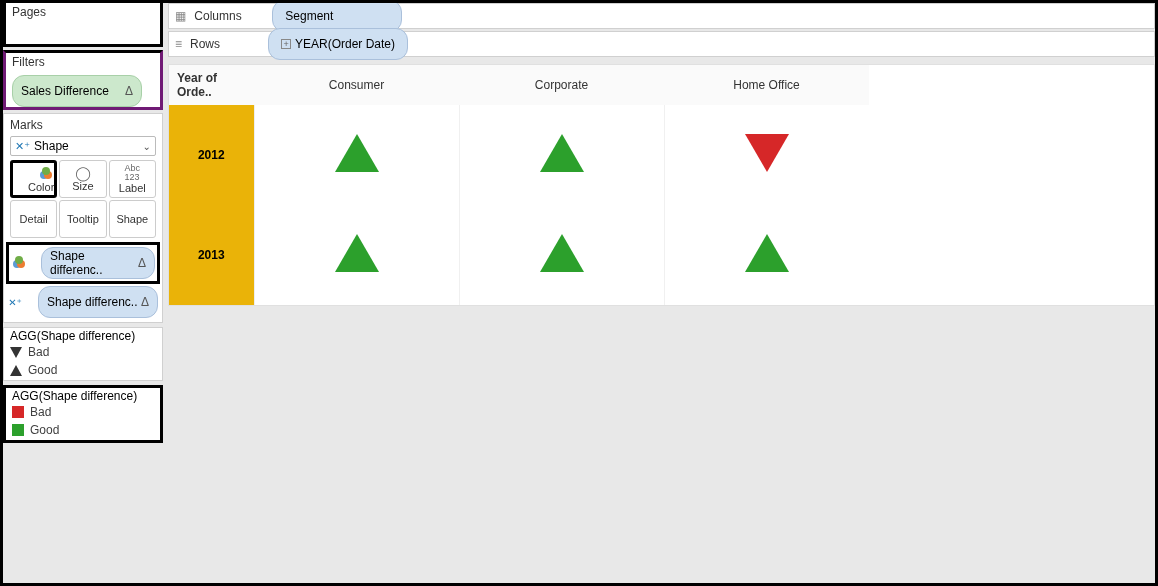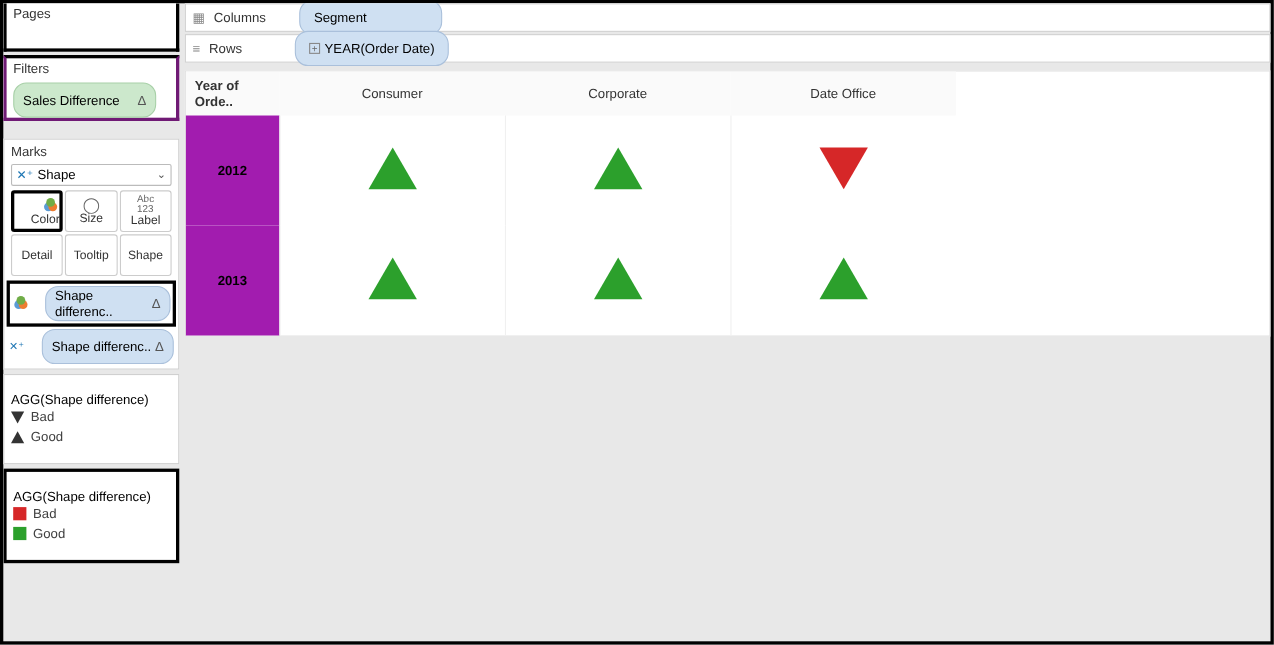--- a/index.html
+++ b/index.html
@@ -7,55 +7,55 @@
   .app { display: flex; height: 100%; }
   .left-panel { width: 160px; display: flex; flex-direction: column; }
   .card { background: #fff; border: 1px solid #d0d0d0; border-radius: 0; margin: 0; }
   .card-title { font-size: 12px; color: #333; padding: 2px 6px; }
   .pages-card { height: 44px; border: 3px solid #000; border-top: none; }
   .filters-card { height: 60px; border: 3px solid #701a75; border-top: 3px solid #000; margin-top: 3px; }
   .pill { display: inline-flex; align-items: center; justify-content: space-between; border-radius: 12px; padding: 2px 8px; font-size: 12px; margin: 4px 6px; height: 32px; }
   .pill-green { background: #cce8cc; border: 1px solid #a8d0a8; width: 130px; }
   .pill-blue { background: #cfe0f2; border: 1px solid #aac0db; }
   .pill .delta { font-size: 12px; color: #555; margin-left: auto; }
-  .marks-card { margin-top: 16px; padding: 2px; }
+  .marks-card { margin-top: 3px; padding: 2px; }
   .marks-card .card-title { padding: 2px 4px; }
   .mark-type { display: flex; align-items: center; border: 1px solid #bbb; border-radius: 2px; font-size: 12px; padding: 2px 4px; margin: 2px 4px; justify-content: space-between; }
   .mark-type .sel-icon { color: #1f77b4; font-size: 11px; margin-right: 4px; }
   .mark-type .chev { font-size: 10px; color: #555; }
   .mark-type .lbl { flex: 1; }
   .mark-grid { display: grid; grid-template-columns: repeat(3, 1fr); gap: 2px; padding: 2px 4px; }
   .mark-cell { border: 1px solid #ccc; border-radius: 3px; display: flex; flex-direction: column; align-items: center; justify-content: center; height: 38px; font-size: 11px; color: #333; cursor: pointer; background: #fff; }
   .mark-cell.selected { border: 3px solid #000; align-items: flex-end; }
   .mark-cell .ic { font-size: 14px; color: #666; line-height: 1; }
   .shelf-pill-row { display: flex; align-items: center; padding: 2px 2px; gap: 16px; }
   .shelf-pill-row.boxed { border: 3px solid #000; margin-top: 2px; }
   .shelf-pill-row .pre-icon { font-size: 12px; width: 14px; text-align: center; }
   .shelf-pill-row .pill { margin: 0; flex: 1; width: auto; }
-  .legend-card { background: #fff; border: 1px solid #d0d0d0; margin-top: 4px; padding: 15px 6px; font-size: 12px; }
+  .legend-card { background: #fff; border: 1px solid #d0d0d0; margin-top: 4px; padding: 1px 6px; font-size: 12px; }
   .legend-card.boxed { border: 3px solid #000; }
   .legend-item { display: flex; align-items: center; gap: 6px; padding: 2px 0; font-size: 12px; color: #404040; }
   .legend-item .sw { width: 12px; height: 12px; display: inline-flex; align-items: center; justify-content: center; }
   .sw.red { background: #d62728; }
   .sw.green { background: #2ca02c; }
   .sw.tri-bad { width: 0; height: 0; border-left: 6px solid transparent; border-right: 6px solid transparent; border-top: 11px solid #333; }
   .sw.tri-good { width: 0; height: 0; border-left: 6px solid transparent; border-right: 6px solid transparent; border-bottom: 11px solid #333; }
   
   .main { flex: 1; display: flex; flex-direction: column; }
   .shelf-row { display: flex; align-items: center; background: #fff; border: 1px solid #d0d0d0; margin: 0 0 2px 5px; height: 26px; padding: 0 6px; gap: 8px; }
   .shelf-row .shelf-icon { font-size: 12px; color: #888; }
   .shelf-row .shelf-label { font-size: 12px; color: #333; width: 70px; }
   .shelf-row .pill { margin: 0; padding: 2px 12px; min-width: 130px; }
   .shelf-row .pill .plus { width: 10px; height: 10px; border: 1px solid #888; display: inline-flex; align-items: center; justify-content: center; font-size: 9px; line-height: 1; color: #666; margin-right: 4px; }
   
   .viz { background: #fff; margin: 5px 0 0 5px; border: 1px solid #e0e0e0; display: inline-block; }
   .viz table { border-collapse: collapse; }
   .viz th { font-size: 12px; font-weight: normal; color: #333; padding: 6px 8px; background: #fafafa; text-align: center; }
   .viz th.rowhdr-title { text-align: left; font-weight: bold; color: #333; width: 85px; }
-  .viz td.rowhdr { font-size: 12px; font-weight: bold; text-align: center; padding: 0 8px; background: #a21caf; border-right: 1px solid #eee; }
+  .viz td.rowhdr { font-size: 12px; font-weight: bold; text-align: center; padding: 0 8px; background: #eab308; border-right: 1px solid #eee; }
   .viz td.cell { width: 205px; height: 100px; text-align: center; vertical-align: middle; border-left: 1px solid #f0f0f0; }
   .tri-up { display: inline-block; width: 0; height: 0; border-left: 22px solid transparent; border-right: 22px solid transparent; border-bottom: 38px solid; }
   .tri-down { display: inline-block; width: 0; height: 0; border-left: 22px solid transparent; border-right: 22px solid transparent; border-top: 38px solid; }
   .color-icon-svg { width: 16px; height: 16px; }
 </style>
 </head>
 <body>
 
 <div class="app">
   <div class="left-panel">
@@ -167,21 +167,21 @@
       </div>
     </div>
 
     <div class="viz">
       <table>
         <thead>
           <tr>
             <th class="rowhdr-title">Year of Orde..</th>
             <th>Consumer</th>
             <th>Corporate</th>
-            <th>Date Office</th>
+            <th>Home Office</th>
           </tr>
         </thead>
         <tbody>
             <tr>
               <td class="rowhdr">2012</td>
               <td class="cell"><span class="tri-up" style="border-bottom-color: rgb(44, 160, 44);"></span></td>
               <td class="cell"><span class="tri-up" style="border-bottom-color: rgb(44, 160, 44);"></span></td>
               <td class="cell"><span class="tri-down" style="border-top-color: rgb(214, 39, 40);"></span></td>
             </tr>
             <tr>

